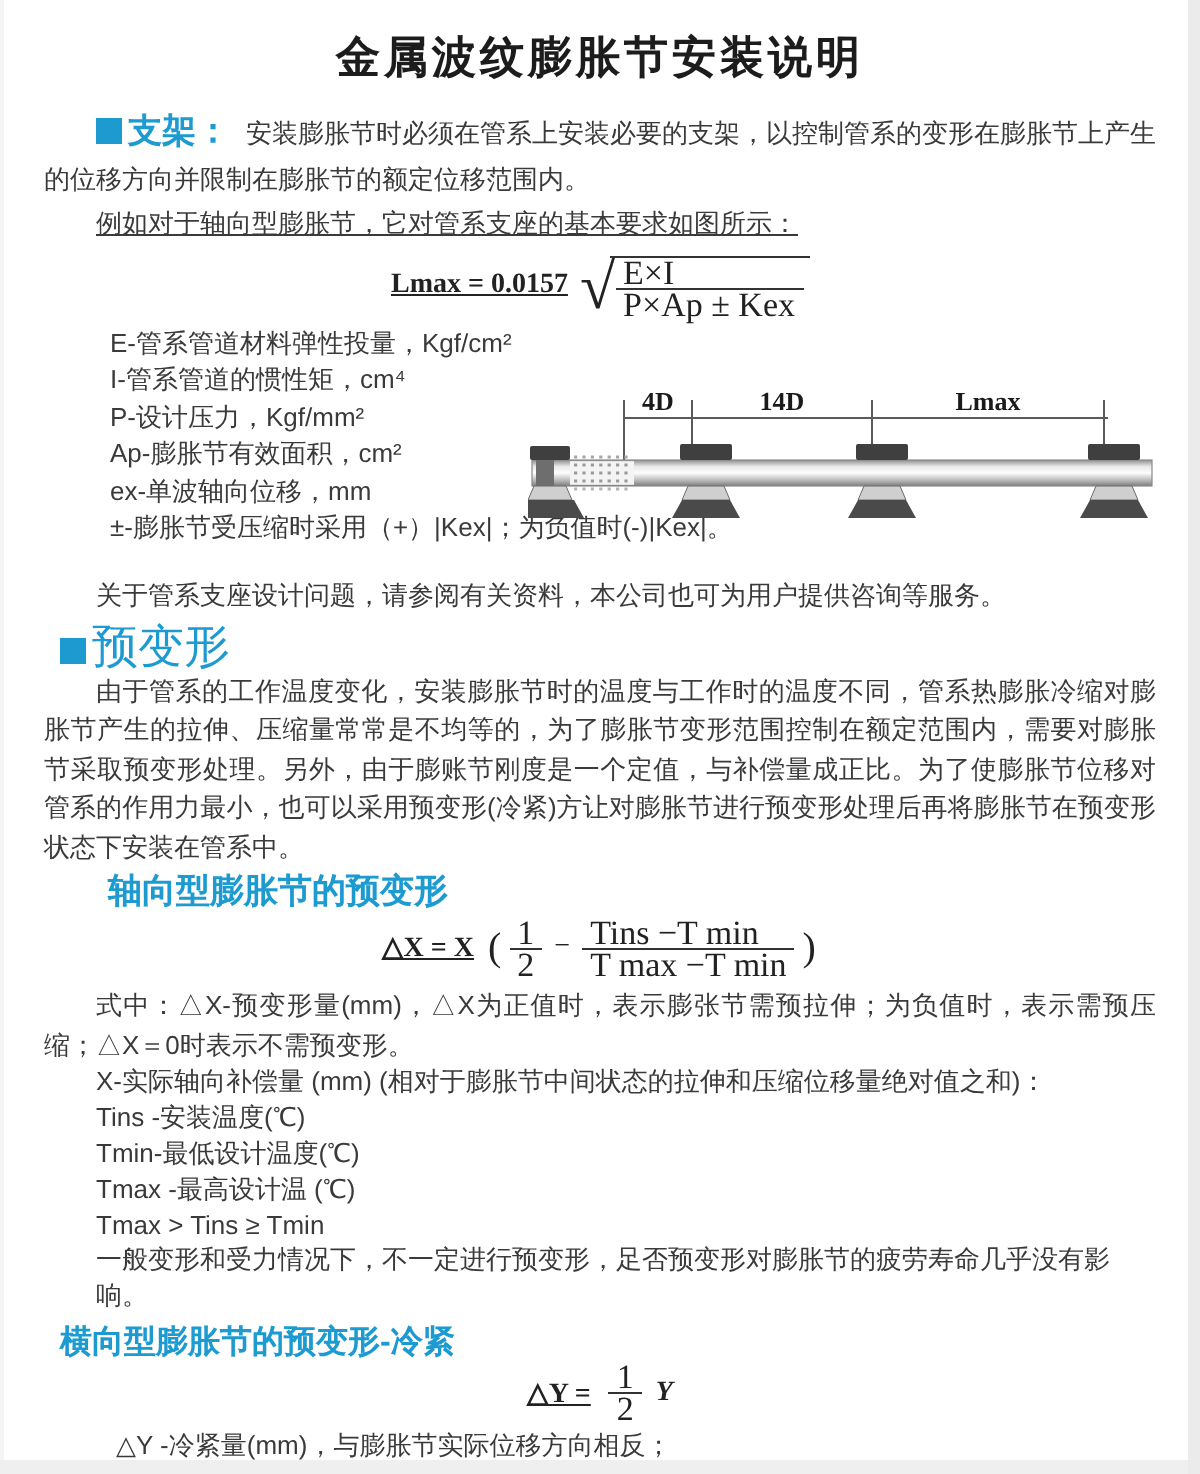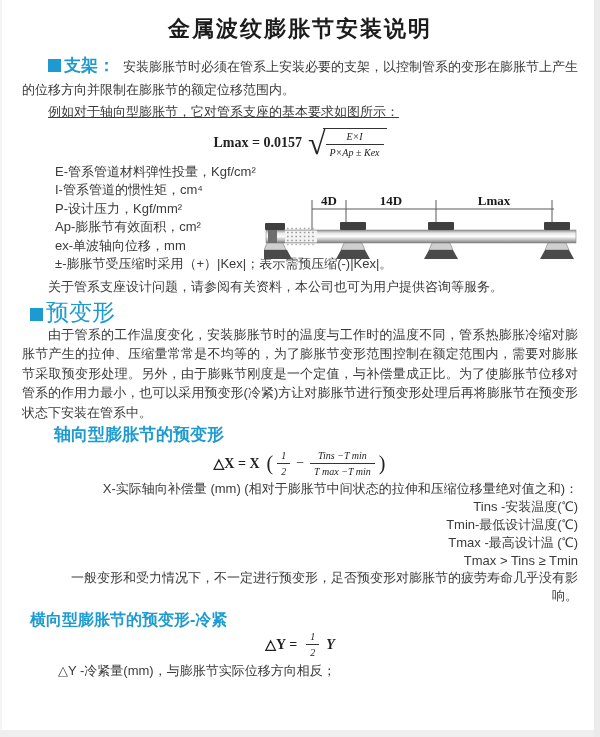--- a/index.html
+++ b/index.html
@@ -18,38 +18,38 @@
   .section-label { color:var(--accent); font-size:17px; font-weight:bold; margin-right:8px; }
   .sec-heading { margin:4px 0 0; padding-left:8px; font-size:23px; font-weight:normal; color:var(--accent); line-height:22px; }
   .sub-heading { margin:2px 0 0; padding-left:32px; font-size:17px; font-weight:bold; color:var(--accent); line-height:22px; }
   .sub-heading.lateral { padding-left:8px; font-size:16px; margin-top:4px; line-height:21px; }
 
   
   .formula { display:flex; align-items:center; justify-content:center; font-family:"Liberation Serif", serif; color:#222; font-size:14px; }
   .f1 { height:32px; margin:4px 0; }
   .f2 { height:34px; }
   .f3 { height:30px; }
-  .f-bold { font-weight:bold; margin-right:6px; }
-  .frac { display:inline-block; vertical-align:middle; text-align:center; font-style:italic; font-size:10px; line-height:13px; margin:0 3px; }
+  .f-bold { font-weight:bold; margin-right:6px;text-decoration:underline; }
+  .frac { display:inline-block; vertical-align:middle; text-align:left; font-size:17px; line-height:13px; margin:0 3px; }
   .frac .num { display:block; padding:0 4px 1px; border-bottom:1px solid #333; }
   .frac .den { display:block; padding:1px 4px 0; }
   .radical { font-size:32px; line-height:26px; font-weight:400; margin-right:-3px; color:#222; }
   .under { display:inline-block; border-top:1.5px solid #333; padding-top:1px; }
   .paren { font-size:20px; font-weight:400; vertical-align:middle; margin:0 1px; }
   .op { margin:0 3px; }
   .f-var { font-style:italic; font-weight:bold; margin-left:4px; }
 
   
   .defs { font-size:13px; line-height:18.4px; }
   .def-item { padding-left:33px; }
-  .def-note { text-indent:2em; margin-top:5px; }
+  .def-note { text-indent:2em; margin-top:16px; }
 
   
   .lines { font-size:13px; line-height:17.8px; }
-  .line { padding-left:26px;text-align:right; }
+  .line { padding-left:26px; }
   .lastline { font-size:13px; line-height:18px; padding-left:36px; margin-top:2px; }
 
   
   .diagram { position:absolute; left:264px; top:192px; width:348px; height:102px; }
   .diagram svg text { font-family:"Liberation Serif", serif; font-weight:bold; font-size:13px; fill:#1a1a1a; }
 </style>
 </head>
 <body>
 
 <div class="page">
@@ -71,21 +71,21 @@
         </span>
       </span>
     </div>
 
     <div class="defs">
       <div class="def-item">E-管系管道材料弹性投量，Kgf/cm²</div>
       <div class="def-item">I-管系管道的惯性矩，cm⁴</div>
       <div class="def-item">P-设计压力，Kgf/mm²</div>
       <div class="def-item">Ap-膨胀节有效面积，cm²</div>
       <div class="def-item">ex-单波轴向位移，mm</div>
-      <div class="def-item">±-膨胀节受压缩时采用（+）|Kex|；表示需预压缩(-)|Kex|。</div>
+      <div class="def-item">±-膨胀节受压缩时采用（+）|Kex|；为负值时(-)|Kex|。</div>
       <div class="def-note">关于管系支座设计问题，请参阅有关资料，本公司也可为用户提供咨询等服务。</div>
     </div>
 
     <div class="sec-heading"><span class="marker"></span><span>预变形</span></div>
 
     <p class="body indent tight">由于管系的工作温度变化，安装膨胀节时的温度与工作时的温度不同，管系热膨胀冷缩对膨胀节产生的拉伸、压缩量常常是不均等的，为了膨胀节变形范围控制在额定范围内，需要对膨胀节采取预变形处理。另外，由于膨账节刚度是一个定值，与补偿量成正比。为了使膨胀节位移对管系的作用力最小，也可以采用预变形(冷紧)方让对膨胀节进行预变形处理后再将膨胀节在预变形状态下安装在管系中。</p>
 
     <div class="sub-heading">轴向型膨胀节的预变形</div>
 
     <div class="formula f2">
@@ -96,20 +96,21 @@
         <span class="den">2</span>
       </span>
       <span class="op">−</span>
       <span class="frac">
         <span class="num">Tins −T min</span>
         <span class="den">T max −T min</span>
       </span>
       <span class="paren">)</span>
     </div>
 
+    <p class="body tight" style="text-indent:2em;line-height:18.5px;">式中：△X-预变形量(mm)，△X为正值时，表示膨张节需预拉伸；为负值时，表示需预压缩；△X＝0时表示不需预变形。</p>
 
     <div class="lines">
       <div class="line">X-实际轴向补偿量 (mm) (相对于膨胀节中间状态的拉伸和压缩位移量绝对值之和)：</div>
       <div class="line">Tins -安装温度(℃)</div>
       <div class="line">Tmin-最低设计温度(℃)</div>
       <div class="line">Tmax -最高设计温 (℃)</div>
       <div class="line">Tmax &gt; Tins ≥ Tmin</div>
       <div class="line">一般变形和受力情况下，不一定进行预变形，足否预变形对膨胀节的疲劳寿命几乎没有影响。</div>
     </div>
 

